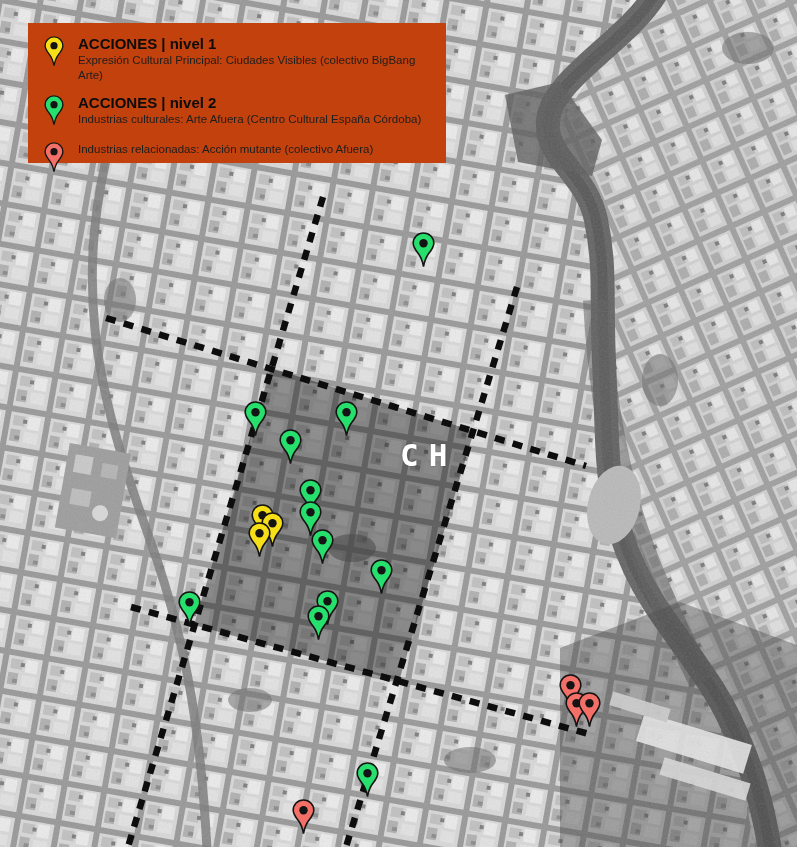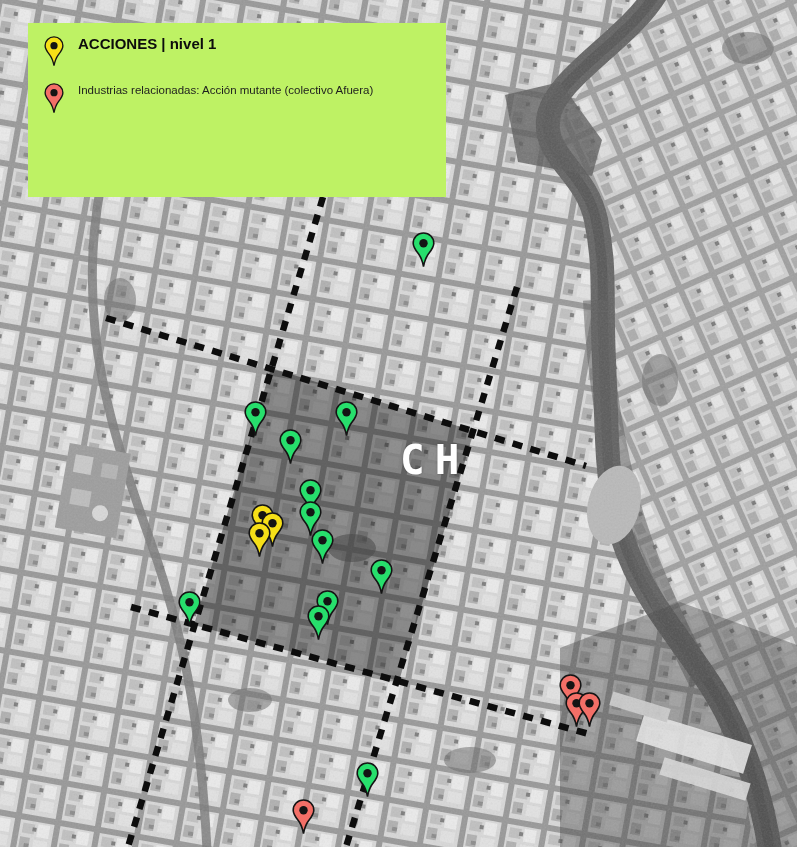--- a/index.html
+++ b/index.html
@@ -5,27 +5,27 @@
   html,body{margin:0;padding:0;background:#ffffff;}
   .stage{
     position:relative;width:797px;height:847px;overflow:hidden;
     font-family:"Liberation Sans", sans-serif;
     background:#cfcfcf;
   }
   .stage svg.maplayer{position:absolute;left:0;top:0;}
   .zone-label{
     position:absolute;left:400px;top:440px;width:90px;
     color:#ffffff;font-family:"DejaVu Sans Mono", monospace;
-    font-weight:700;font-size:41px;letter-spacing:10px;line-height:1;
+    font-weight:700;font-size:31px;letter-spacing:10px;line-height:1;
     text-shadow:0 0 2px rgba(0,0,0,.35);
   }
   .marker{position:absolute;width:23px;height:36px;}
   .legend{
-    position:absolute;left:28px;top:23px;width:418px;height:174px;
-    background:#bef264;box-sizing:border-box;padding:12px 10px 8px 16px;
+    position:absolute;left:28px;top:23px;width:418px;height:140px;
+    background:#c2410c;box-sizing:border-box;padding:12px 10px 8px 16px;
   }
   .legend-row{display:flex;align-items:flex-start;margin-bottom:11px;}
   .legend-pin{width:22px;flex:0 0 22px;margin-right:12px;margin-top:1px;}
   .legend-title{font-size:15px;font-weight:700;color:#0c0c0c;line-height:1.15;}
   .legend-desc{font-size:11.5px;color:#1e1e1e;line-height:1.3;margin-top:1px;}
 </style>
 </head>
 <body>
 
 <div class="stage">
@@ -195,20 +195,31 @@
     </div>
 
   <div class="legend" id="legend-panel">
       <div class="legend-row">
         <span class="legend-pin"><svg width="20" height="31" viewBox="0 0 23 36">
             <path d="M11.5 1 C5.6 1 1.2 5.6 1.2 11.3 C1.2 15.3 3.6 18.2 6.3 21.6 C8.6 24.6 10.3 28.3 11.5 34.5 C12.7 28.3 14.4 24.6 16.7 21.6 C19.4 18.2 21.8 15.3 21.8 11.3 C21.8 5.6 17.4 1 11.5 1 Z" fill="#f6df17" stroke="#141414" stroke-width="1.6"></path>
             <circle cx="11.5" cy="11.3" r="4.2" fill="#141414"></circle>
           </svg></span>
         <div>
           <div class="legend-title">ACCIONES | nivel 1</div>
+          <div class="legend-desc">Expresión Cultural Principal: Ciudades Visibles (colectivo BigBang Arte)</div>
+        </div>
+      </div>
+      <div class="legend-row">
+        <span class="legend-pin"><svg width="20" height="31" viewBox="0 0 23 36">
+            <path d="M11.5 1 C5.6 1 1.2 5.6 1.2 11.3 C1.2 15.3 3.6 18.2 6.3 21.6 C8.6 24.6 10.3 28.3 11.5 34.5 C12.7 28.3 14.4 24.6 16.7 21.6 C19.4 18.2 21.8 15.3 21.8 11.3 C21.8 5.6 17.4 1 11.5 1 Z" fill="#27df6c" stroke="#141414" stroke-width="1.6"></path>
+            <circle cx="11.5" cy="11.3" r="4.2" fill="#141414"></circle>
+          </svg></span>
+        <div>
+          <div class="legend-title">ACCIONES | nivel 2</div>
+          <div class="legend-desc">Industrias culturales: Arte Afuera (Centro Cultural España Córdoba)</div>
         </div>
       </div>
       <div class="legend-row">
         <span class="legend-pin"><svg width="20" height="31" viewBox="0 0 23 36">
             <path d="M11.5 1 C5.6 1 1.2 5.6 1.2 11.3 C1.2 15.3 3.6 18.2 6.3 21.6 C8.6 24.6 10.3 28.3 11.5 34.5 C12.7 28.3 14.4 24.6 16.7 21.6 C19.4 18.2 21.8 15.3 21.8 11.3 C21.8 5.6 17.4 1 11.5 1 Z" fill="#f36f67" stroke="#141414" stroke-width="1.6"></path>
             <circle cx="11.5" cy="11.3" r="4.2" fill="#141414"></circle>
           </svg></span>
         <div>
           <div class="legend-desc">Industrias relacionadas: Acción mutante (colectivo Afuera)</div>
         </div>

